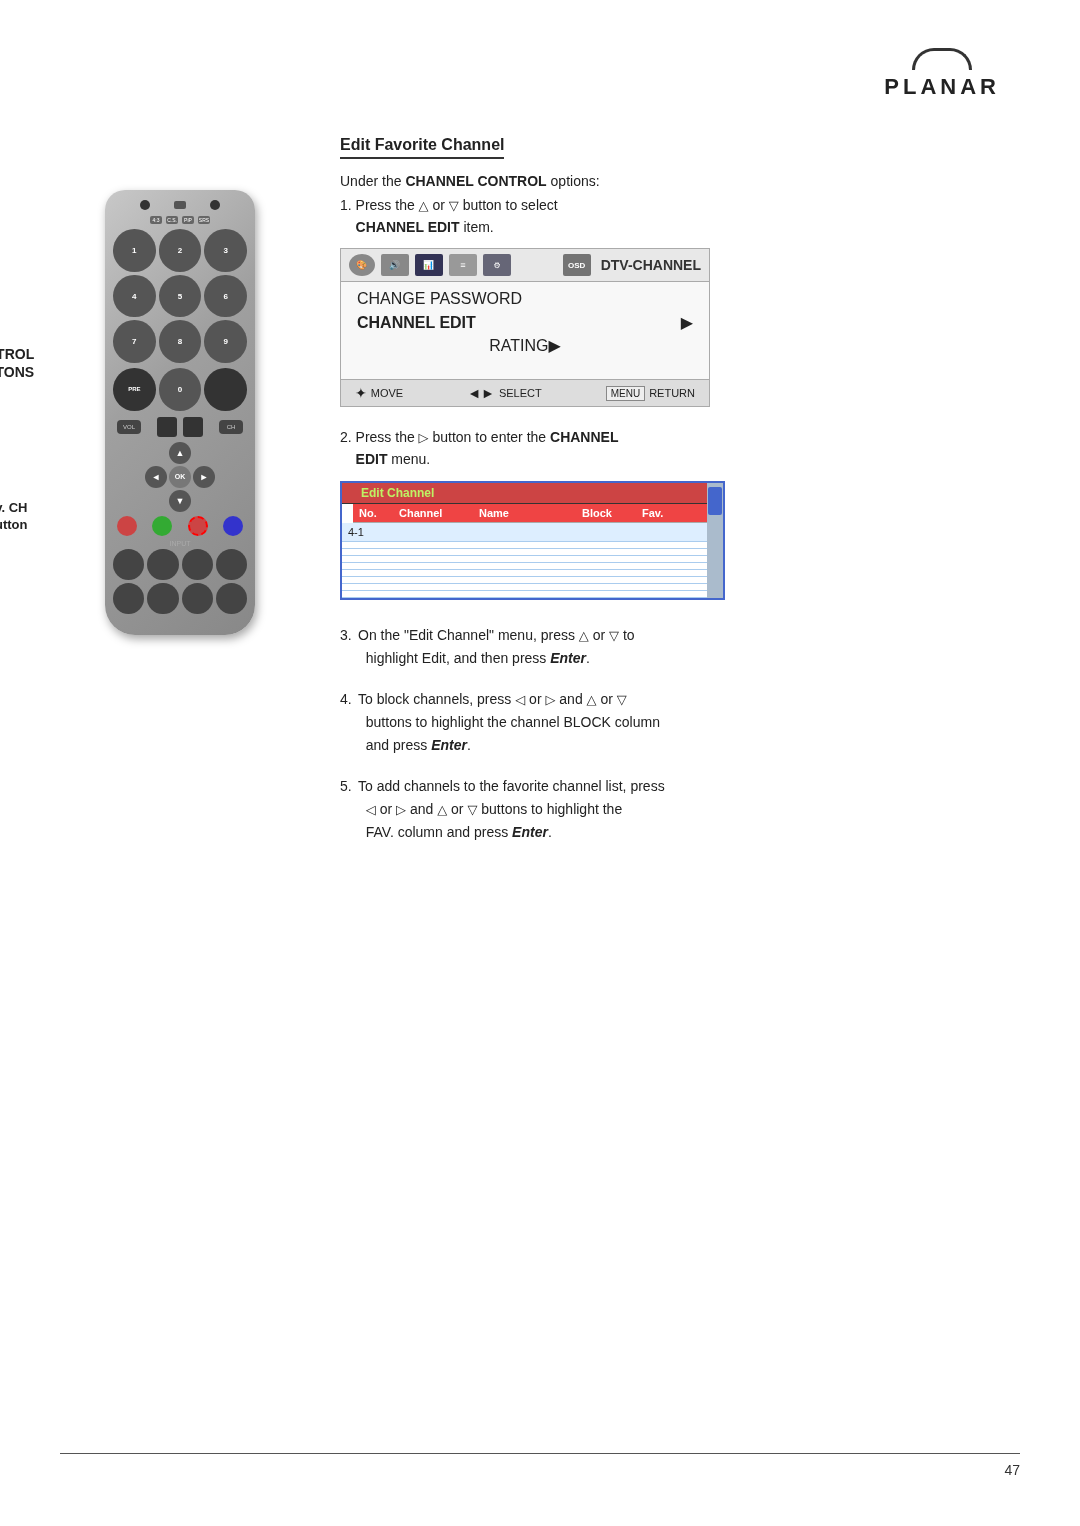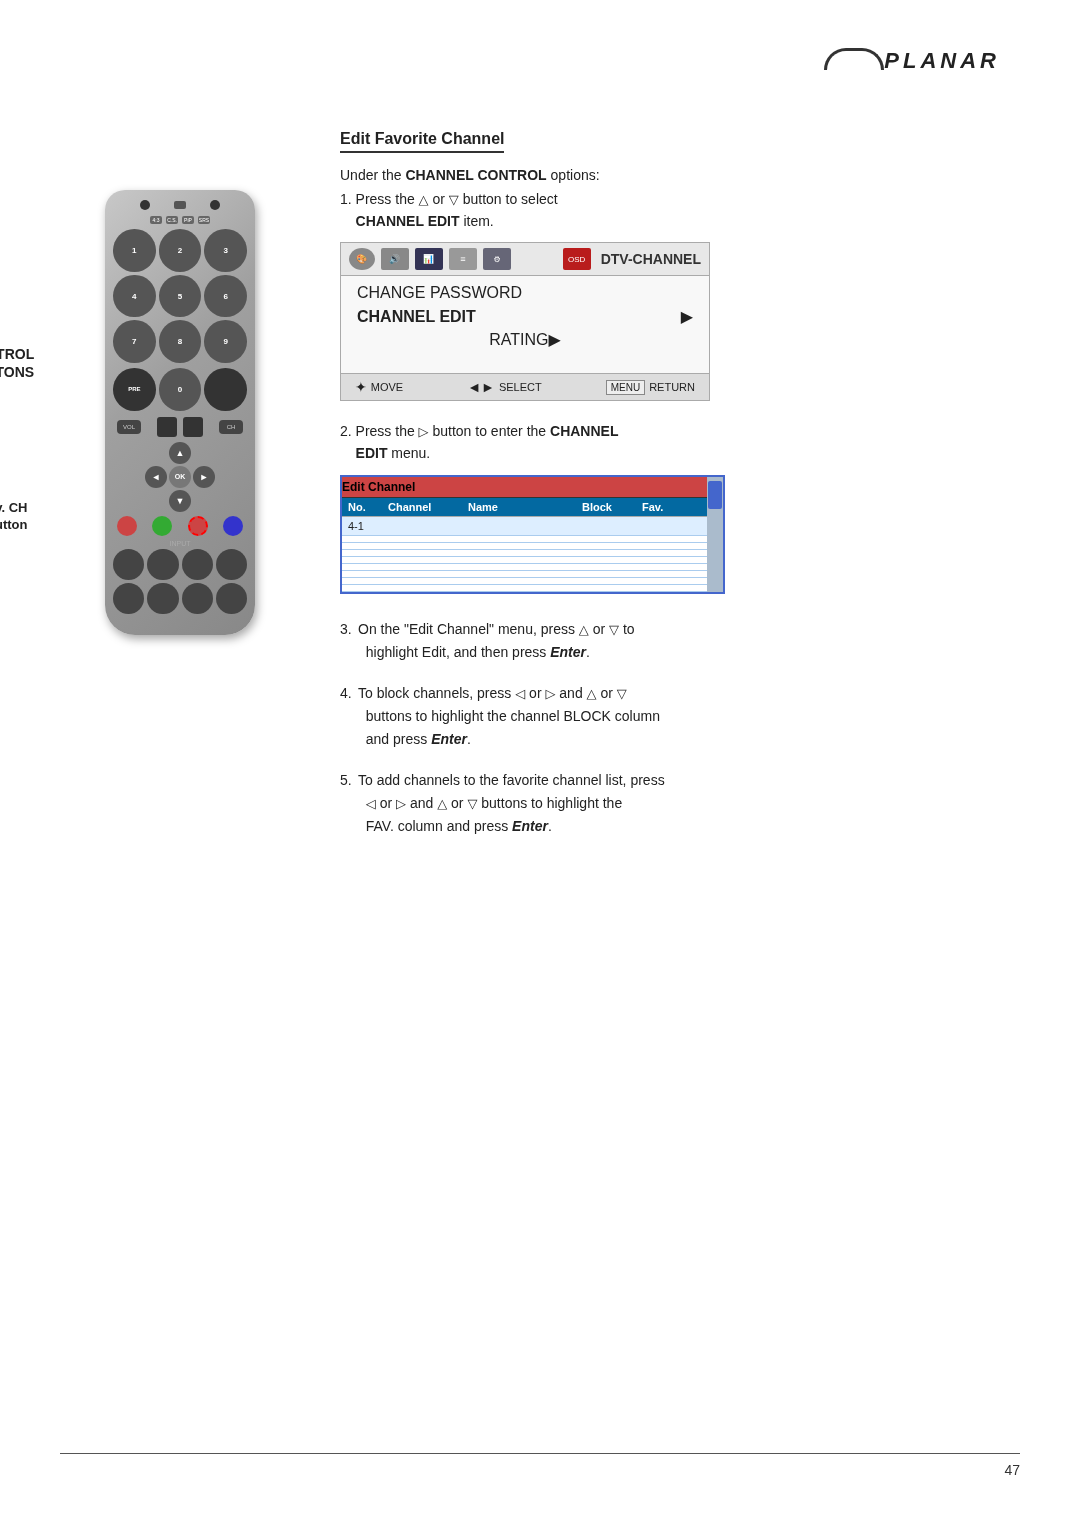--- a/index.html
+++ b/index.html
@@ -12,22 +12,22 @@
       color: #222;
       position: relative;
     }
 
     
     .logo-area {
       position: absolute;
       top: 48px;
       right: 80px;
       display: flex;
+      flex-direction: column;
       align-items: center;
-      font-style: italic;
     }
     .logo-arc {
       width: 60px;
       height: 22px;
       border: 3px solid #333;
       border-bottom: none;
       border-radius: 30px 30px 0 0;
       margin-bottom: 4px;
     }
     .logo-text {
@@ -182,20 +182,21 @@
       top: 0;
     }
 
     .section-title {
       font-size: 16px;
       font-weight: bold;
       margin-bottom: 14px;
       padding-bottom: 3px;
       border-bottom: 2px solid #333;
       display: inline-block;
+      margin-top: 6px;
     }
 
     .intro-text {
       font-size: 14px;
       line-height: 1.55;
       margin-bottom: 8px;
     }
 
     .step-intro {
       font-size: 14px;
@@ -226,23 +227,23 @@
     .tv-icon {
       width: 28px; height: 22px;
       background: #999;
       border-radius: 2px;
       display: flex; align-items: center; justify-content: center;
       font-size: 9px;
       color: #fff;
     }
     .tv-icon.active { background: #335; }
     .tv-icon.osd {
-      background: #b91c1c;
+      background: #737373;
       font-size: 8px;
-      font-weight: normal;
+      font-weight: bold;
       color: #fff;
     }
     .tv-icons-spacer { flex: 1; }
     .tv-channel-label {
       font-size: 14px;
       font-weight: bold;
       color: #333;
       margin-left: 4px;
     }
     .tv-menu-content {
@@ -281,35 +282,36 @@
 
     
     .edit-channel-box {
       border: 2px solid #4466cc;
       background: #fff;
       width: 380px;
       margin-bottom: 24px;
     }
     .edit-channel-header {
       background: #cc4444;
-      color: #000000;
+      color: #bef264;
       font-size: 12px;
       font-weight: bold;
-      padding: 3px 0;
+      padding: 3px 19px;
       border-bottom: 1px solid #333;
     }
     .edit-channel-cols {
       display: grid;
       grid-template-columns: 40px 80px 1fr 60px 50px 20px;
-      background: #0369a1;
+      background: #ef4444;
       color: #fff;
       font-size: 11px;
       font-weight: bold;
       padding: 3px 6px;
       border-bottom: 1px solid #aaa;
+      margin-left: 11px;
     }
     .edit-channel-row {
       display: grid;
       grid-template-columns: 40px 80px 1fr 60px 50px 20px;
       padding: 3px 6px;
       border-bottom: 1px solid #aaccee;
       font-size: 11px;
     }
     .edit-channel-row.highlight {
       background: #ddeeff;

